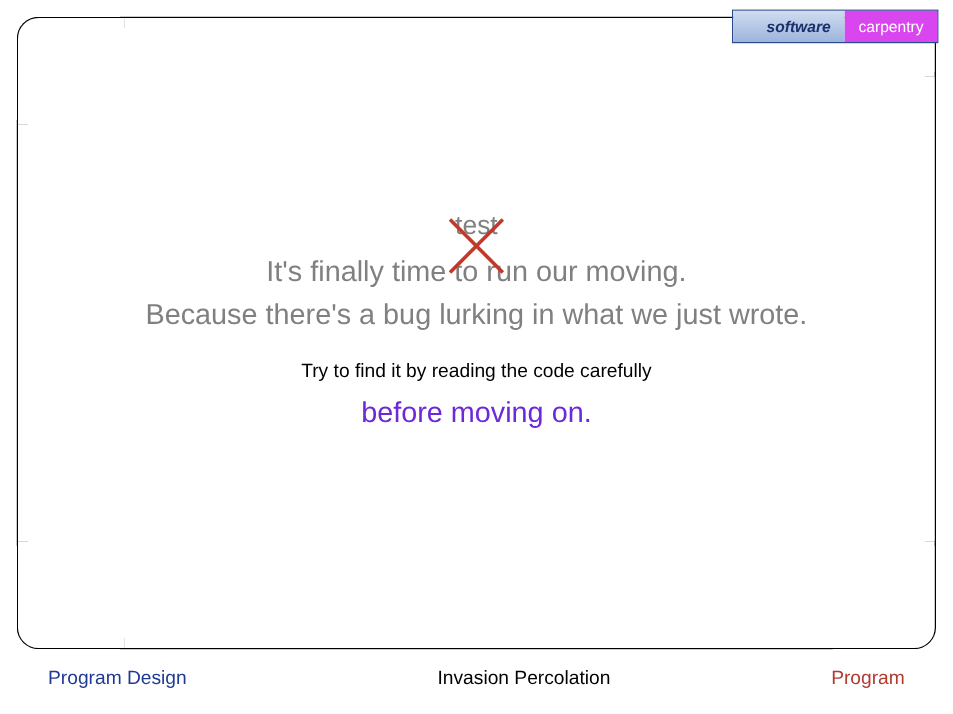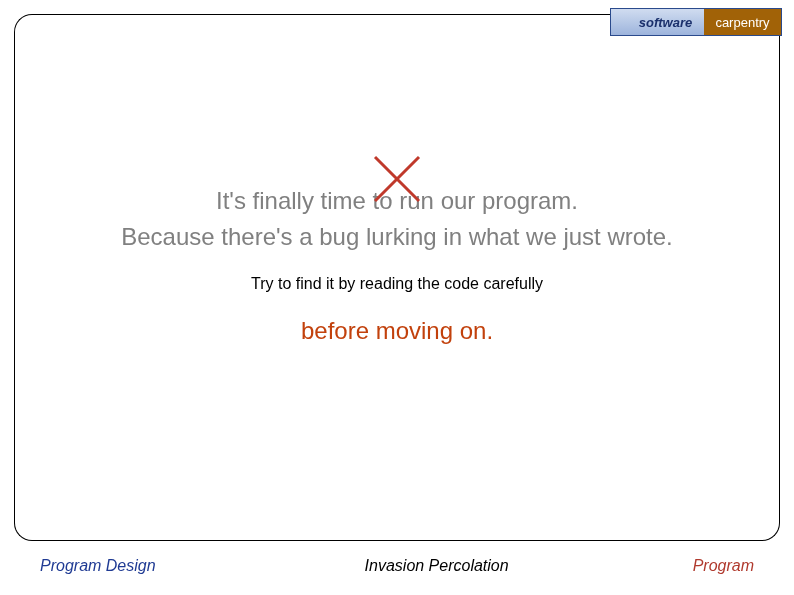--- a/index.html
+++ b/index.html
@@ -31,21 +31,21 @@
     align-items: center;
     justify-content: center;
     font-size: 13px;
     font-weight: bold;
     font-style: italic;
     color: #1a2f6b;
     padding-left: 16px;
   }
   .logo-right {
     flex: 1;
-    background: #a16207;
+    background: #d946ef;
     display: flex;
     align-items: center;
     justify-content: center;
     font-size: 13px;
     color: #fff;
   }
   .content {
     position: absolute;
     top: 175px;
     left: 0;
@@ -77,33 +77,32 @@
     color: #808080;
     margin-top: 8px;
   }
   .line3 {
     font-size: 16px;
     color: #000;
     margin-top: 24px;
   }
   .line4 {
     font-size: 24px;
-    color: #c2410c;
-    margin-top: 24px;
+    color: #6d28d9;
+    margin-top: 12px;
   }
   .footer {
     position: absolute;
     bottom: 20px;
     left: 0;
     width: 100%;
     display: flex;
     justify-content: space-between;
     padding: 0 40px;
     font-size: 16px;
-    font-style: italic;
   }
   .footer-left { color: #1f3a93; }
   .footer-center { color: #000; margin-left: 25px; }
   .footer-right { color: #b03a2e; }
 </style>
 </head>
 <body>
 
 <div class="slide">
 
@@ -115,22 +114,23 @@
   <div style="position:absolute;bottom:54px;left:100px;right:100px;height:1px;background:#000;"></div>
   <div style="position:absolute;left:14px;top:100px;bottom:140px;width:1px;background:#000;"></div>
   <div style="position:absolute;right:14px;top:60px;bottom:140px;width:1px;background:#000;"></div>
 
   <div class="logo">
     <div class="logo-left">software</div>
     <div class="logo-right">carpentry</div>
   </div>
 
   <div class="content">
+    <div class="test-word">test</div>
     <div class="line1">
-      <span>It's finally time to </span><span class="run-word">run</span><span> our program.</span>
+      <span>It's finally time to </span><span class="run-word">run</span><span> our moving.</span>
       <svg class="cross-svg" viewBox="0 0 56 56">
         <line x1="6" y1="6" x2="50" y2="50" stroke="#c0392b" stroke-width="3"></line>
         <line x1="50" y1="6" x2="6" y2="50" stroke="#c0392b" stroke-width="3"></line>
       </svg>
     </div>
     <div class="line2">Because there's a bug lurking in what we just wrote.</div>
     <div class="line3">Try to find it by reading the code carefully</div>
     <div class="line4">before moving on.</div>
   </div>
 

